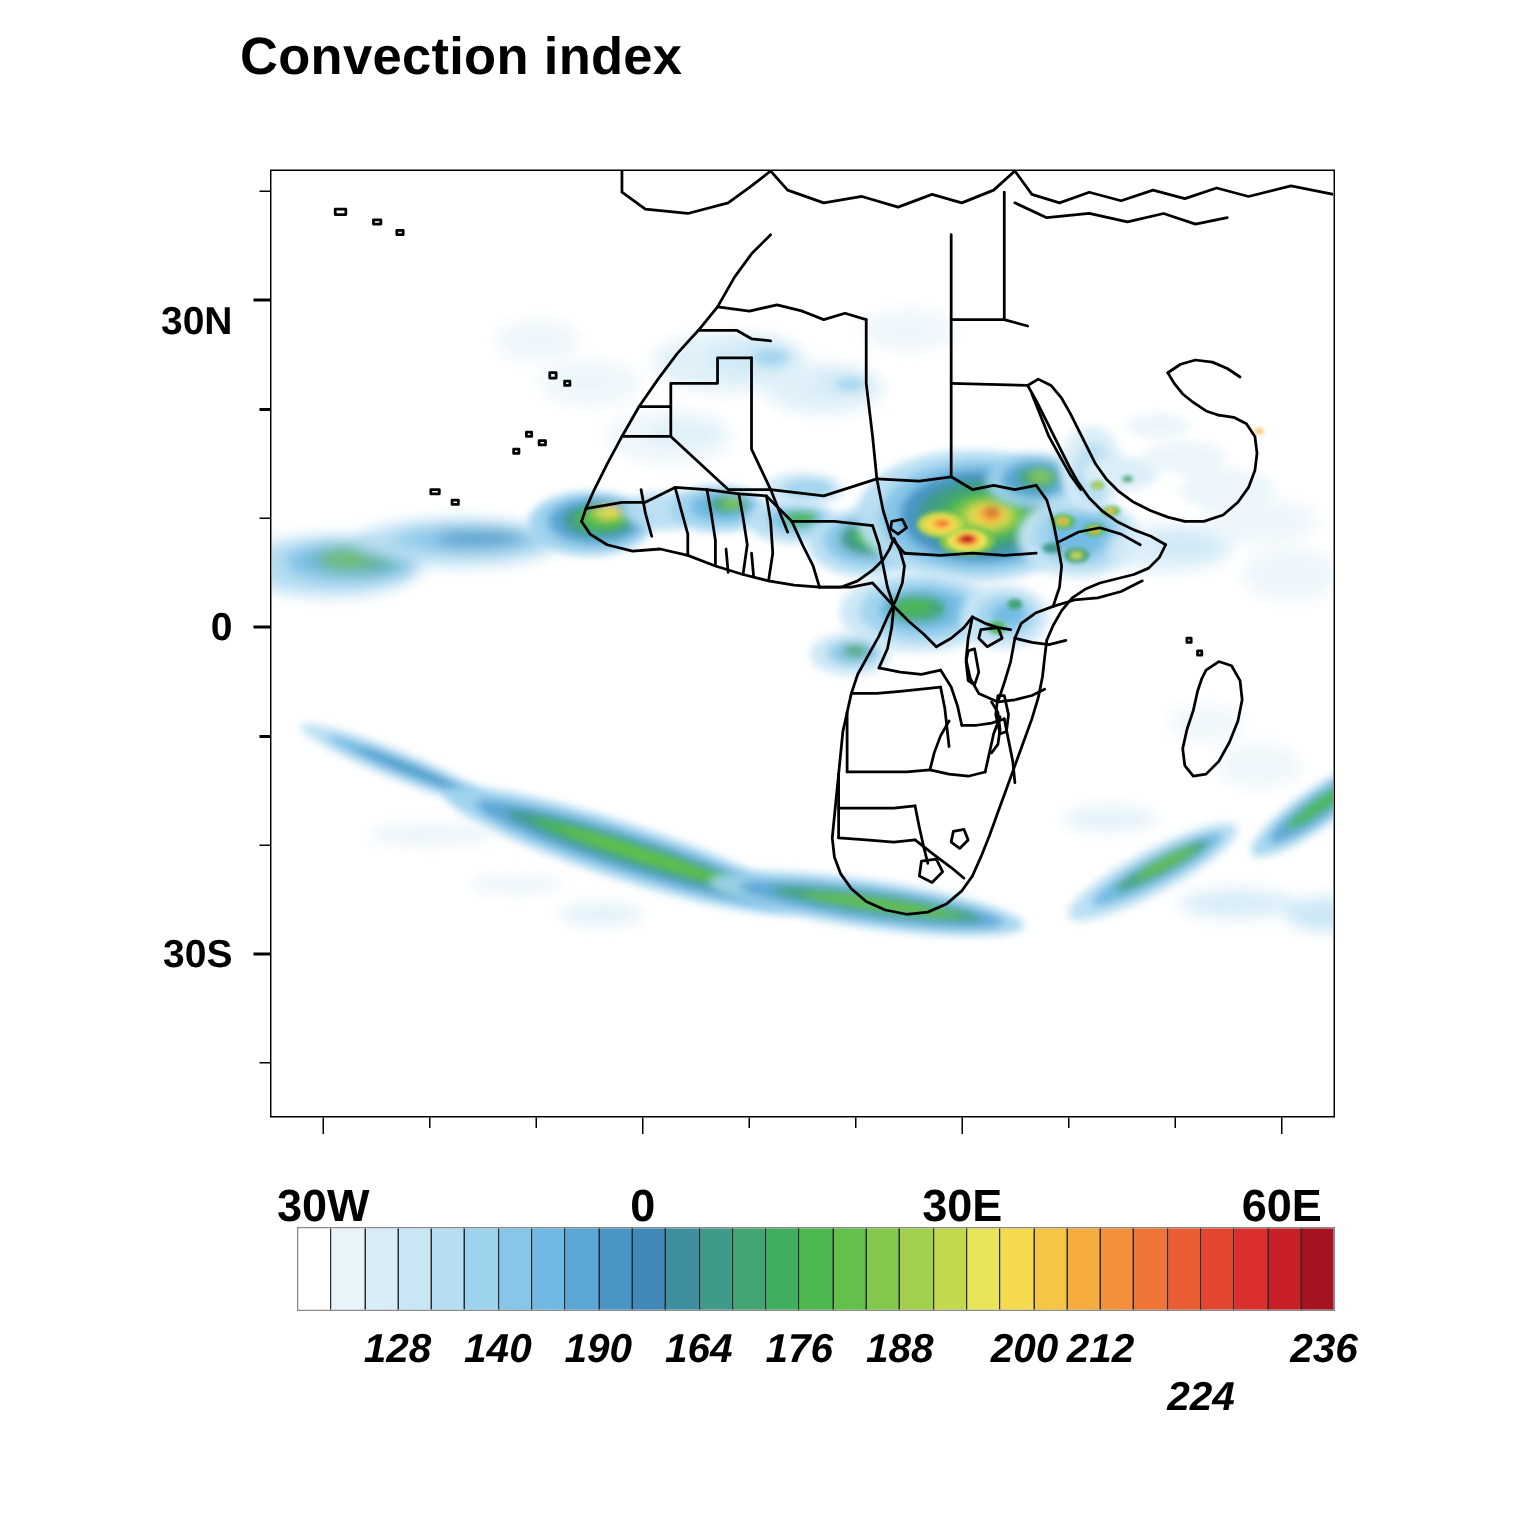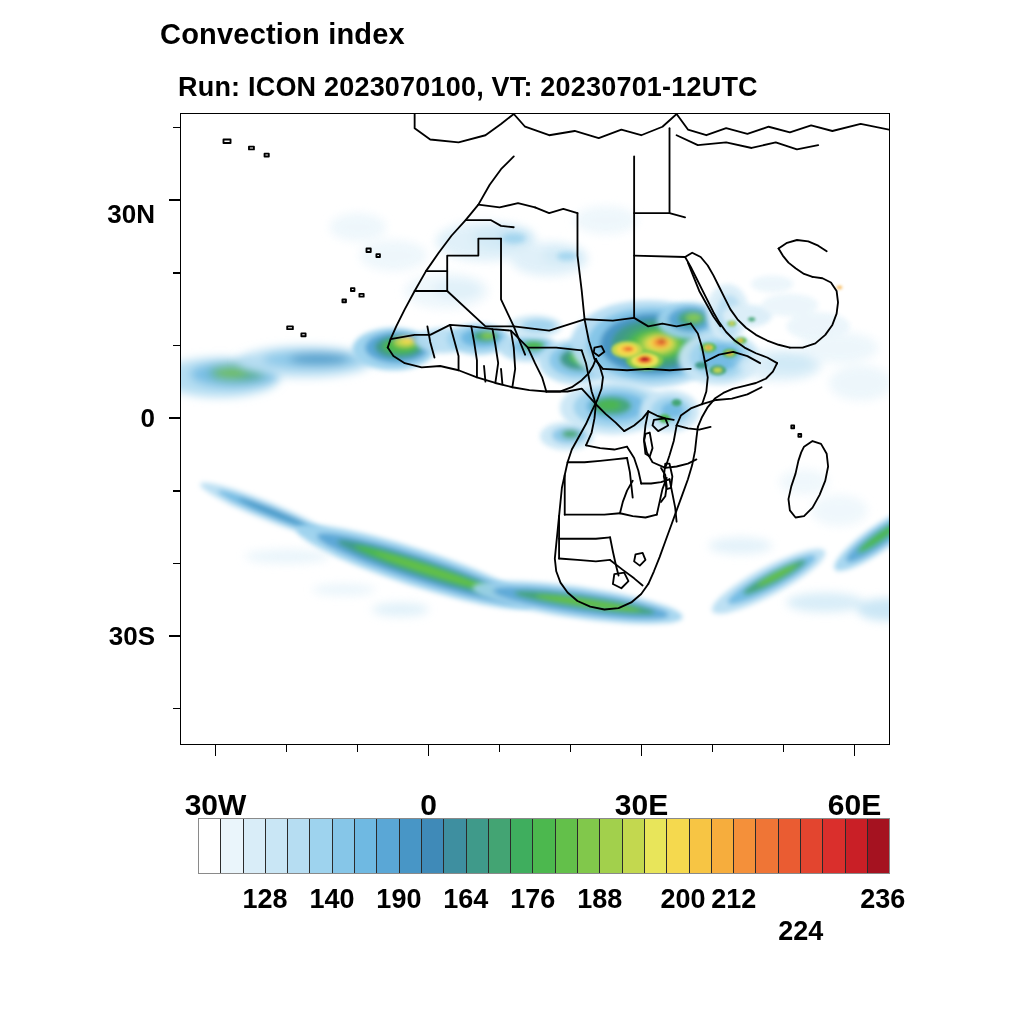--- a/index.html
+++ b/index.html
@@ -1,21 +1,21 @@
 <!DOCTYPE html>
 <html><head>
 <meta charset="utf-8">
 <style>
   html,body{margin:0;padding:0;background:#ffffff;}
   body{width:1024px;height:1024px;font-family:"Liberation Sans",sans-serif;color:#000;overflow:hidden;}
   #root{position:relative;width:1024px;height:1024px;}
 
   .title{
     position:absolute;left:160px;top:18px;
-    font-size:29px;font-weight:bold;letter-spacing:.2px;
+    font-size:35px;font-weight:bold;letter-spacing:.2px;
     white-space:nowrap;
   }
   .subtitle{
     position:absolute;left:178px;top:72px;
     font-size:27px;font-weight:bold;letter-spacing:.2px;
     white-space:nowrap;
   }
 
   
   #plot{
@@ -35,29 +35,28 @@
         transform:translateX(-50%);white-space:nowrap;}
   .ylab{position:absolute;left:0;width:155px;text-align:right;
         font-size:26px;font-weight:bold;transform:translateY(-50%);white-space:nowrap;}
 
   
   #cbar{position:absolute;left:198px;top:818px;width:692px;height:56px;
         display:flex;box-sizing:border-box;border:1.4px solid #8a8a8a;}
   #cbar .seg{flex:1 1 0;height:100%;border-right:1px solid #2b2b2b;box-sizing:border-box;}
   #cbar .seg:last-child{border-right:none;}
   .cblab{position:absolute;top:884px;font-size:27px;font-weight:bold;
-         transform:translateX(-50%);white-space:nowrap;}
+         transform:translateX(-50%);white-space:nowrap;font-style:italic;}
 </style>
 </head>
 <body>
 
 <div id="root">
 
   <div class="title">Convection index</div>
-  <div class="subtitle">Run: ICON 2023070100,  VT: 20230701-12UTC</div>
 
   <div id="plot">
     <svg viewBox="0 0 1000 890" preserveAspectRatio="none">
       <defs>
         <clipPath id="frameclip">
             <rect x="0" y="0" width="1000" height="890"></rect>
           </clipPath>
 
         <filter id="soft" x="-30%" y="-30%" width="160%" height="160%">
           <feGaussianBlur stdDeviation="7"></feGaussianBlur>

